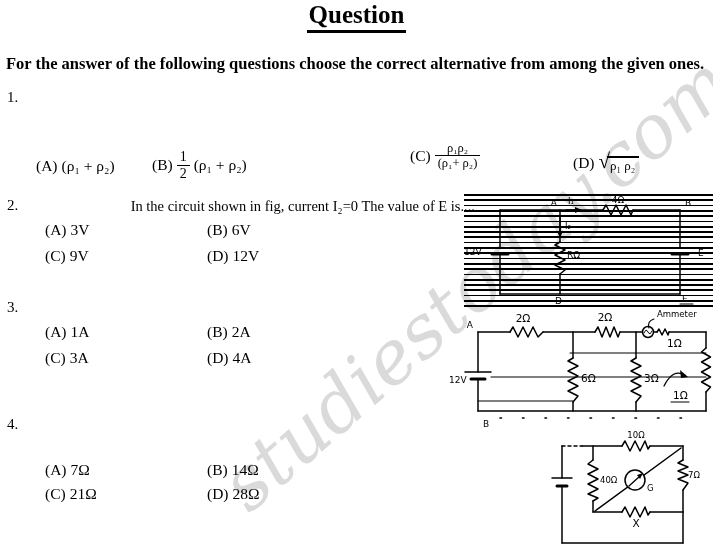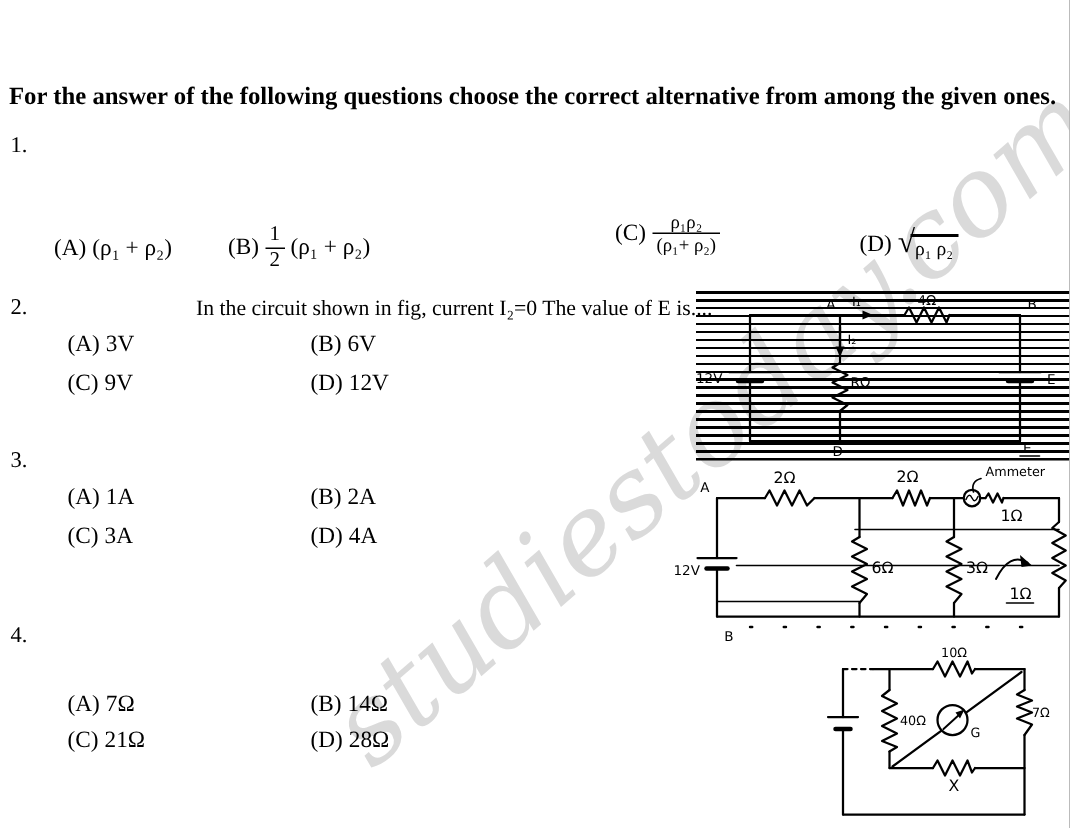--- a/index.html
+++ b/index.html
@@ -53,20 +53,23 @@
   .ckt line.plate-thick { stroke-width:3; }
   .ckt line.thin { stroke-width:1.1; }
 </style>
 </head>
 <body>
 
 <div class="page">
 
   <div class="watermark">studiestoday.com</div>
 
+  <div class="title">
+    <span>Question</span>
+  </div>
 
   <p class="intro">For the answer of the following questions choose the correct alternative from among the given ones.</p>
 
   <span class="qnum" style="left:7px; top:89px;">1.</span>
 
   <div class="opt" style="left:36px; top:157px;">
     <span>(A)</span>
     <span>(ρ₁ + ρ₂)</span>
   </div>
   <div class="opt" style="left:152px; top:149px;">

